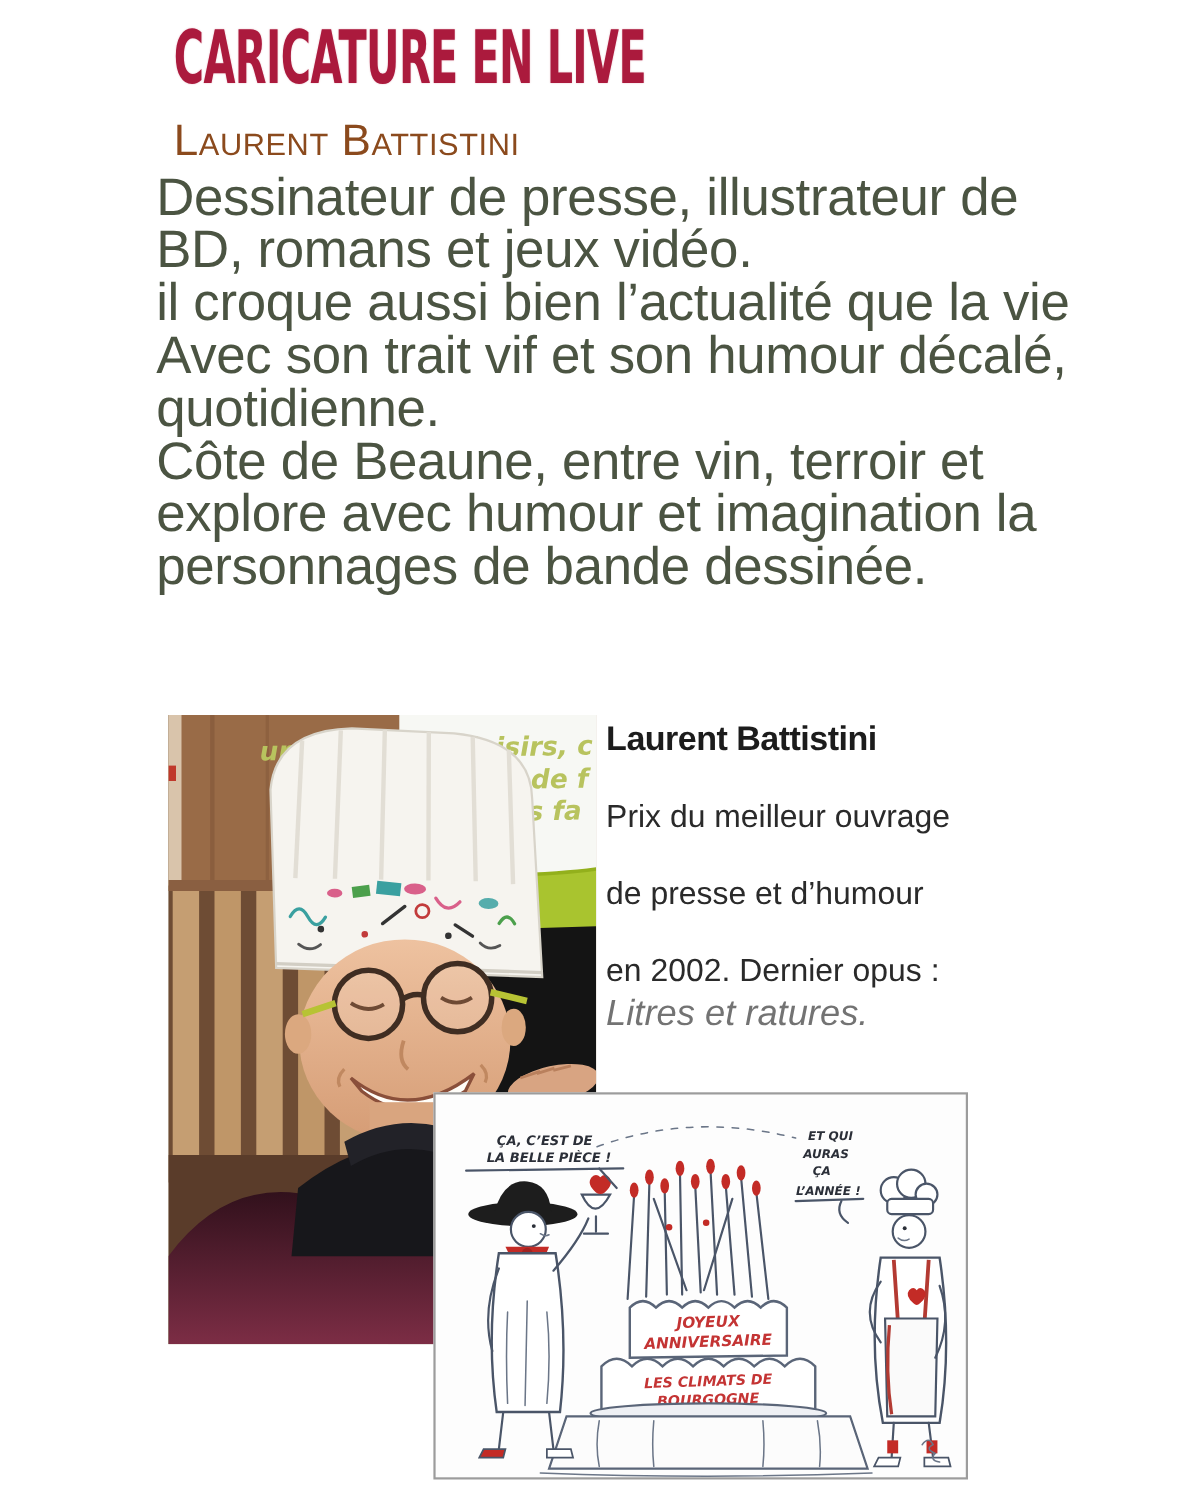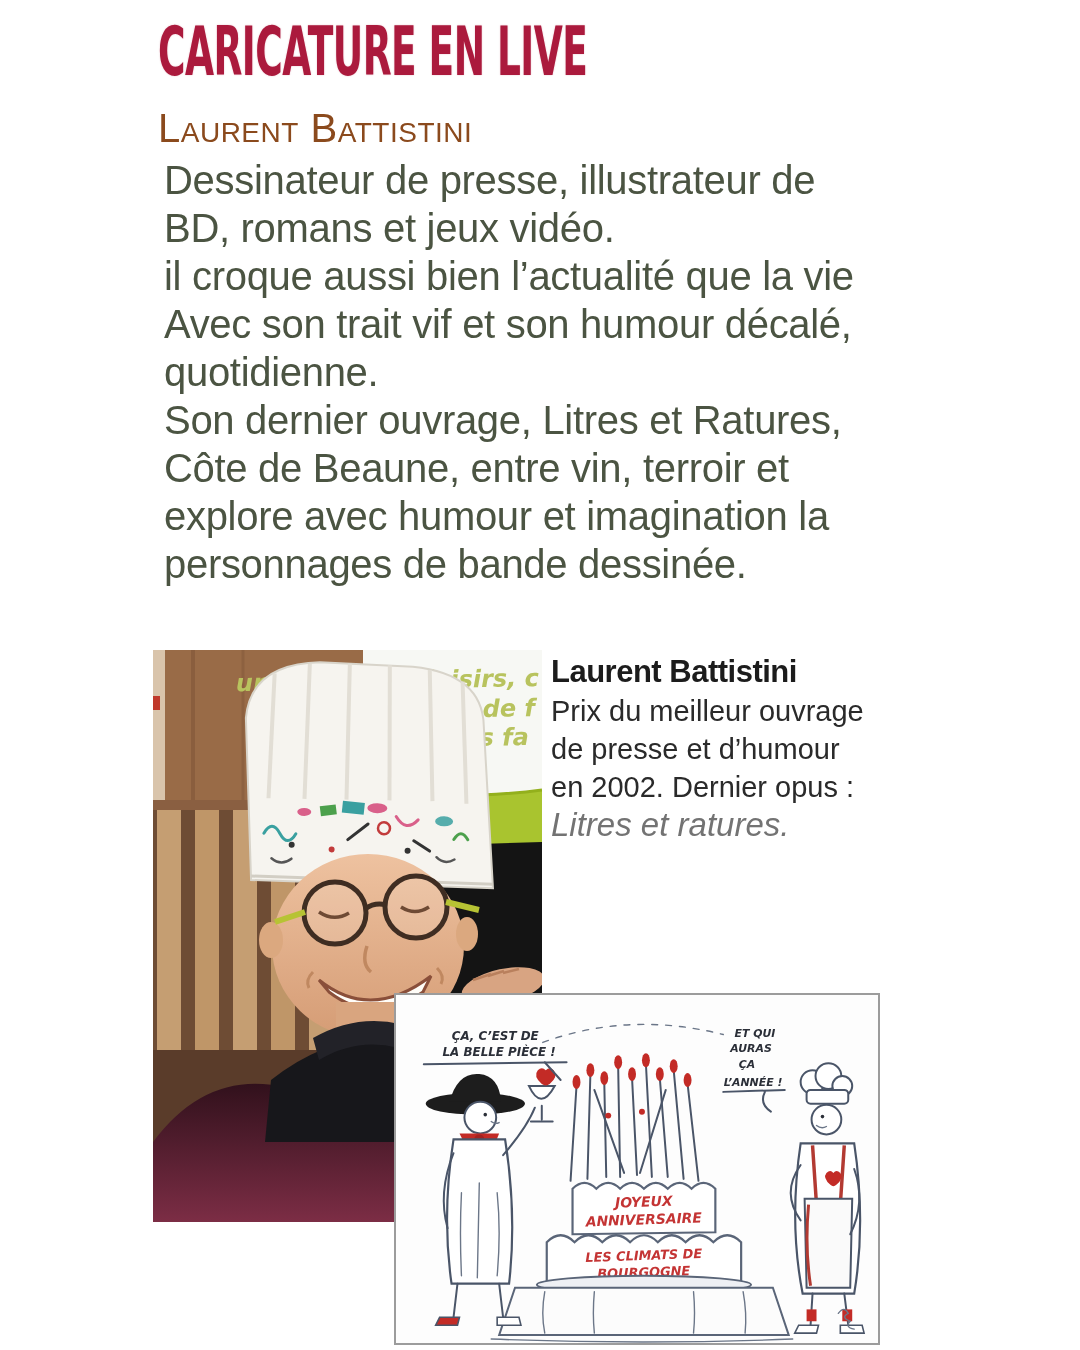--- a/index.html
+++ b/index.html
@@ -15,35 +15,35 @@
     color:#ab1a3d;white-space:nowrap;
     transform:scaleX(0.56);transform-origin:left top;
     text-shadow:0 0 2px rgba(171,26,61,.35);
   }
   .subtitle{
     position:absolute;left:158px;top:106px;margin:0;
     font-size:40px;font-variant:small-caps;letter-spacing:.5px;
     color:#8b4a1d;white-space:nowrap;font-weight:400;
   }
   .intro{
-    position:absolute;left:164px;top:156px;width:800px;
-    font-size:40px;line-height:48px;color:#4b5442;letter-spacing:-0.3px;
+    position:absolute;left:142px;top:156px;width:800px;
+    font-size:48px;line-height:48px;color:#4b5442;letter-spacing:-0.3px;
   }
   .intro div{white-space:nowrap;}
   .photo{
     position:absolute;left:153px;top:650px;width:389px;height:572px;
     box-shadow:inset 0 0 0 1px rgba(0,0,0,.10);
     overflow:hidden;background:#c7b9a6;
   }
   .photo svg{display:block;width:100%;height:100%;}
   .caption{
     position:absolute;left:551px;top:652px;width:420px;color:#1c1c1c;
   }
   .caption .cap-name{font-size:31px;font-weight:bold;line-height:40px;letter-spacing:-0.5px;}
-  .caption .cap-line{font-size:29px;line-height:38px;color:#2a2a2a;}
+  .caption .cap-line{font-size:29px;line-height:38px;color:#2a2a2a;margin-top:32px;}
   .caption .cap-italic{font-size:33px;line-height:38px;font-style:italic;color:#737373;}
   .cartoon{
     position:absolute;left:394px;top:993px;width:486px;height:352px;
     background:#fdfdfd;border:2px solid #9c9c9c;box-sizing:border-box;
   }
   .cartoon svg{display:block;width:100%;height:100%;}
   .ink{stroke:#4a5568;fill:none;stroke-width:2;stroke-linecap:round;}
   .inkthin{stroke:#6b7688;fill:none;stroke-width:1.4;stroke-linecap:round;}
   .redfill{fill:#c32b26;}
   .cartext{
@@ -67,21 +67,20 @@
   <h1 class="title">CARICATURE EN LIVE</h1>
 
   <div class="subtitle">Laurent Battistini</div>
 
   <div class="intro">
     <div>Dessinateur de presse, illustrateur de</div>
     <div>BD, romans et jeux vidéo.</div>
     <div>il croque aussi bien l’actualité que la vie</div>
     <div>Avec son trait vif et son humour décalé,</div>
     <div>quotidienne.</div>
-    <div>Son dernier ouvrage, Litres et Ratures,</div>
     <div>Côte de Beaune, entre vin, terroir et</div>
     <div>explore avec humour et imagination la</div>
     <div>personnages de bande dessinée.</div>
   </div>
 
   <div class="photo">
     <svg viewBox="0 0 389 572" preserveAspectRatio="none">
       <defs>
         <linearGradient id="maroon" x1="0" y1="0" x2="0" y2="1">
           <stop offset="0" stop-color="#2a0e18"></stop>

